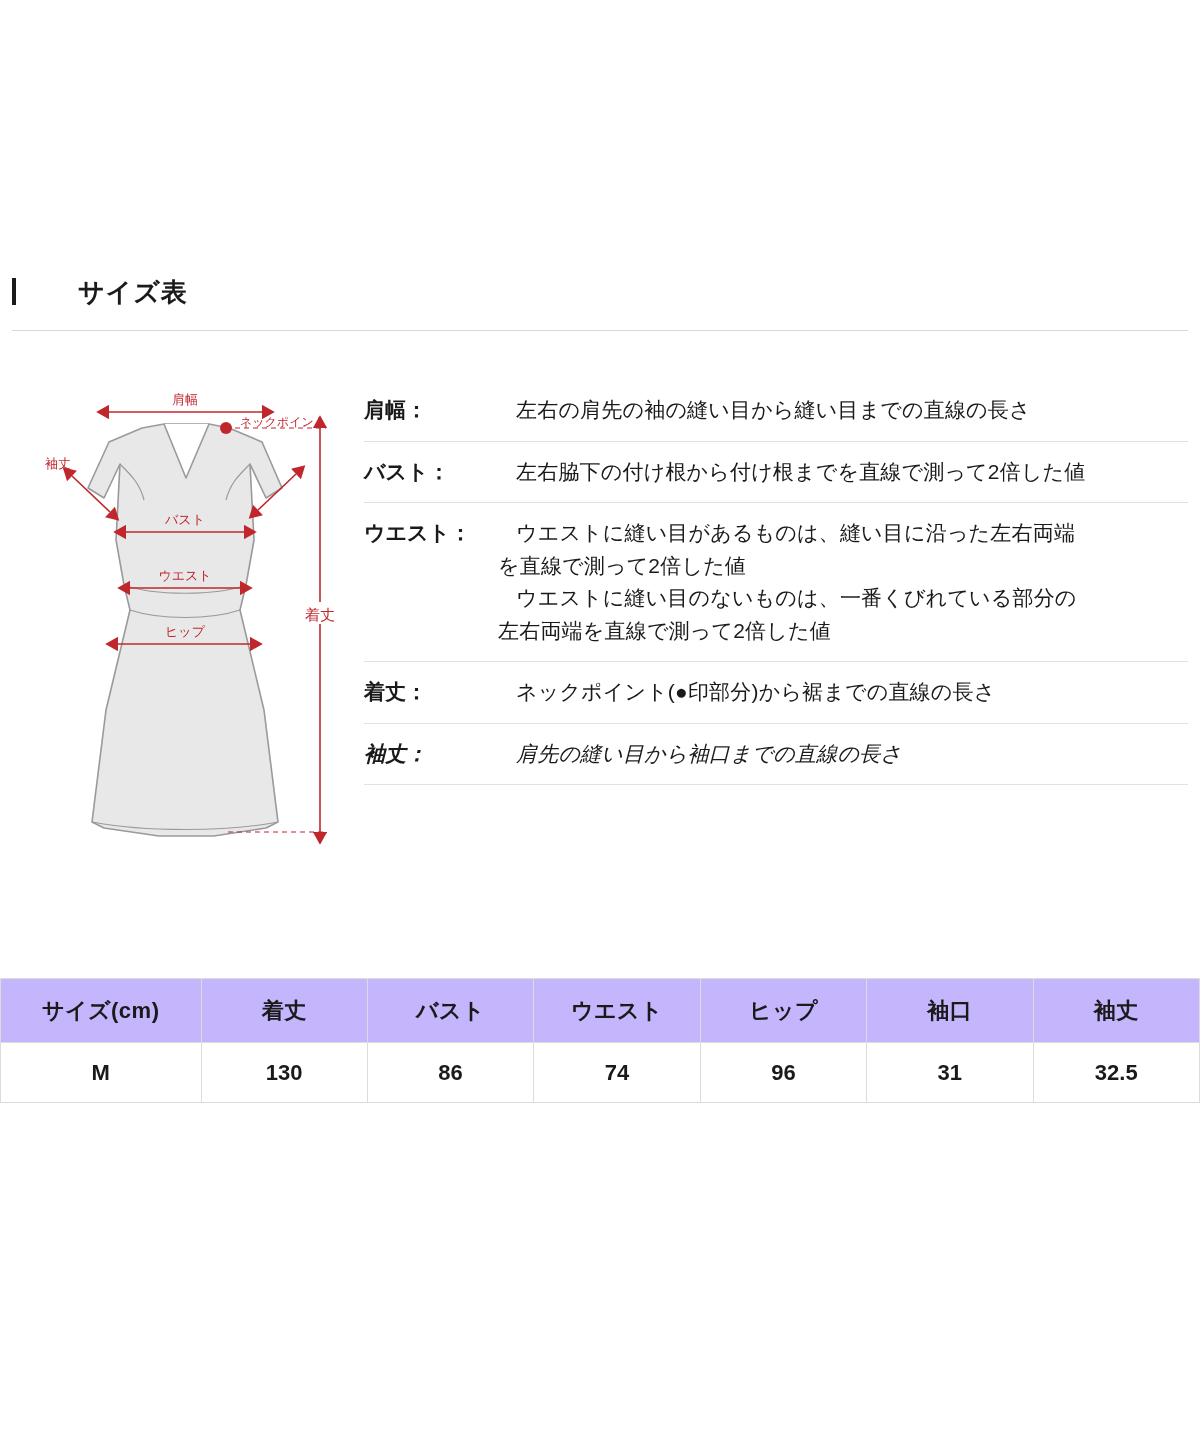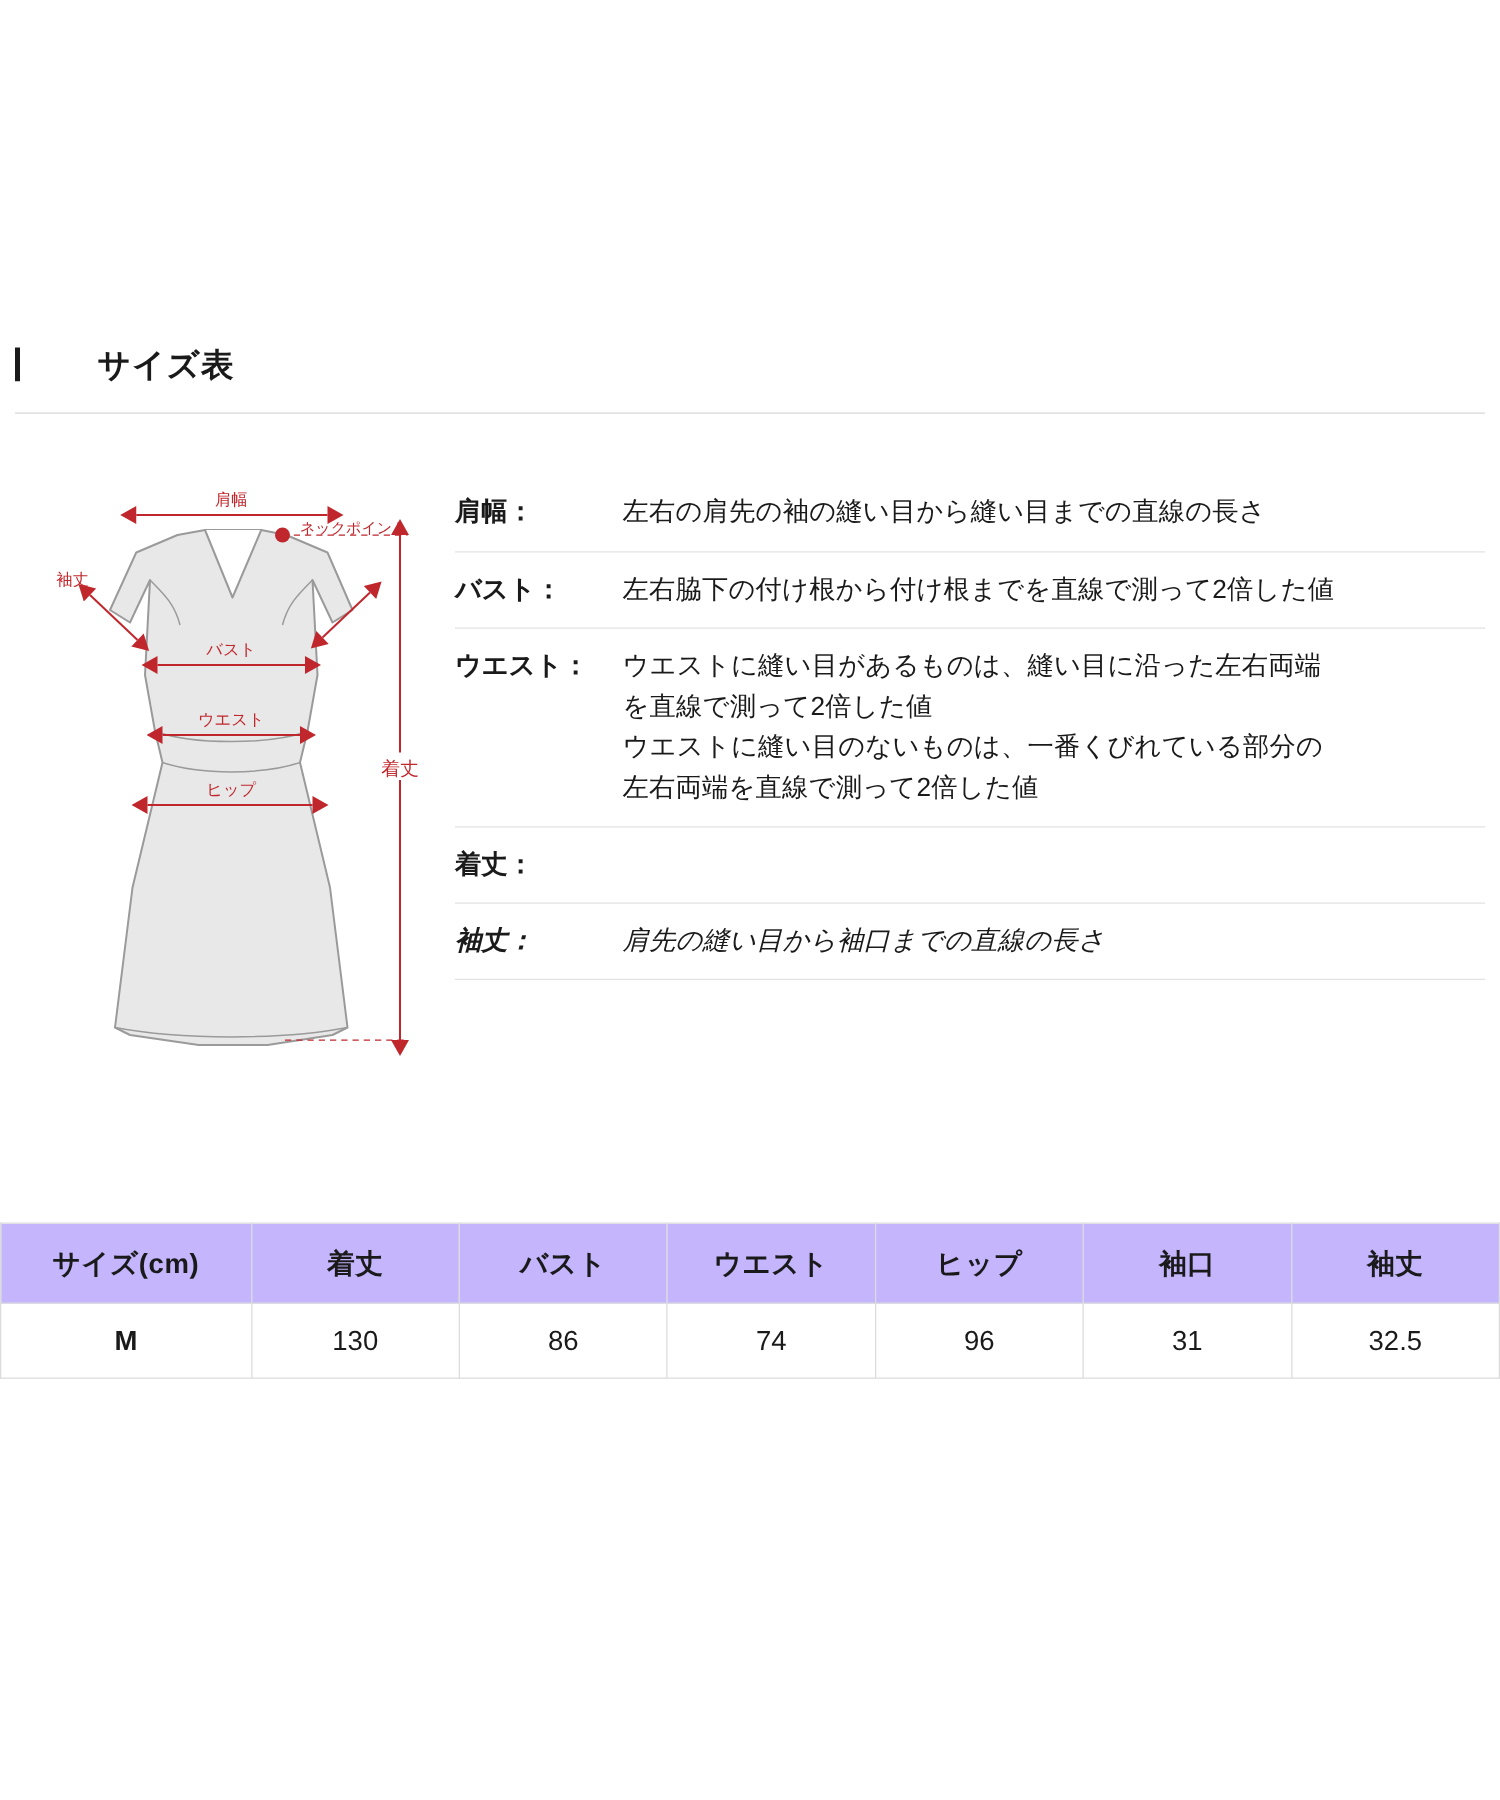--- a/index.html
+++ b/index.html
@@ -87,21 +87,21 @@
     line-height: 1.5;
     letter-spacing: 0px;
   }
   .defdesc {
     flex: 1 1 auto;
     font-size: 21px;
     color: #1a1a1a;
     line-height: 1.55;
     letter-spacing: 0.2px;
   }
-  .defdesc .ln { display: block; }
+  .defdesc .ln { display: block; margin-left: 18px; }
   .defdesc .ind { display: block; }
 
   
   .sizetable {
     position: absolute;
     left: 0px;
     top: 978px;
     width: 1200px;
     border-collapse: collapse;
     table-layout: fixed;
@@ -114,21 +114,21 @@
   }
   .sizetable thead th {
     background: #c4b5fd;
     font-weight: bold;
     height: 64px;
     letter-spacing: 0.5px;
   }
   .sizetable tbody td {
     background: #ffffff;
     height: 60px;
-    font-weight: normal;
+    font-weight: bold;
   }
   .sizetable tbody td.rowhead {
     font-weight: bold;
   }
   .sizetable col.c0 { width: 200px; }
   .sizetable col.cx { width: 166px; }
 </style>
 </head>
 <body>
 
@@ -235,20 +235,23 @@
         <span class="ln">ウエストに縫い目があるものは、縫い目に沿った左右両端</span>
         <span class="ind">を直線で測って2倍した値</span>
         <span class="ln">ウエストに縫い目のないものは、一番くびれている部分の</span>
         <span class="ind">左右両端を直線で測って2倍した値</span>
       </div>
     </div>
 
 
     <div class="defrow">
       <div class="defterm">着丈：</div>
+      <div class="defdesc">
+        <span class="ln">ネックポイント(●印部分)から裾までの直線の長さ</span>
+      </div>
     </div>
 
     <div class="defrow last">
       <div class="defterm">袖丈：</div>
       <div class="defdesc">
         <span class="ln">肩先の縫い目から袖口までの直線の長さ</span>
       </div>
     </div>
 
   </div>

